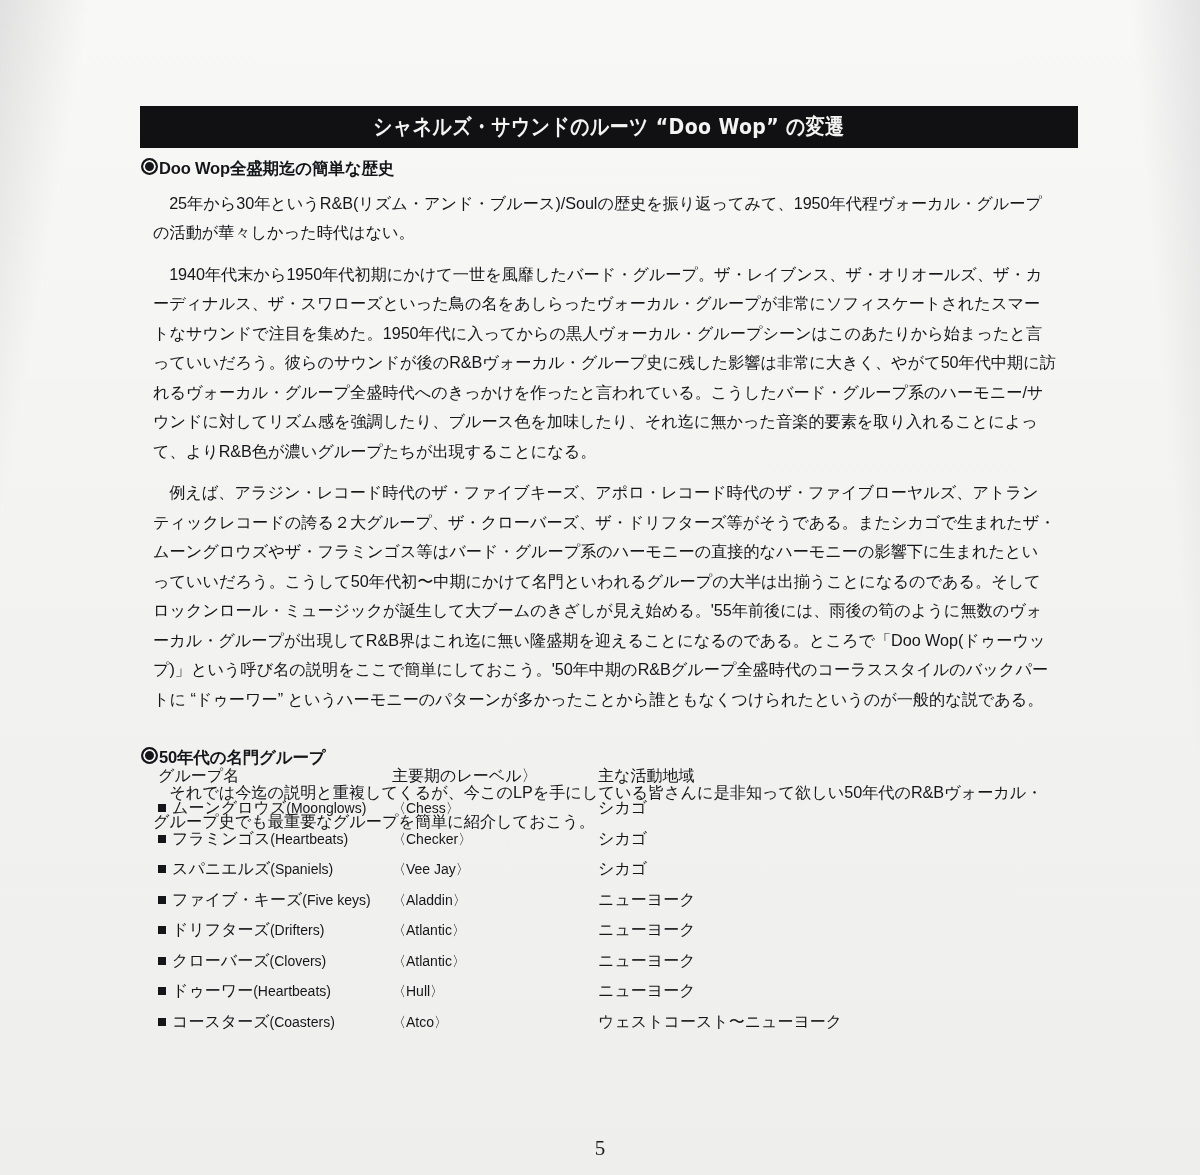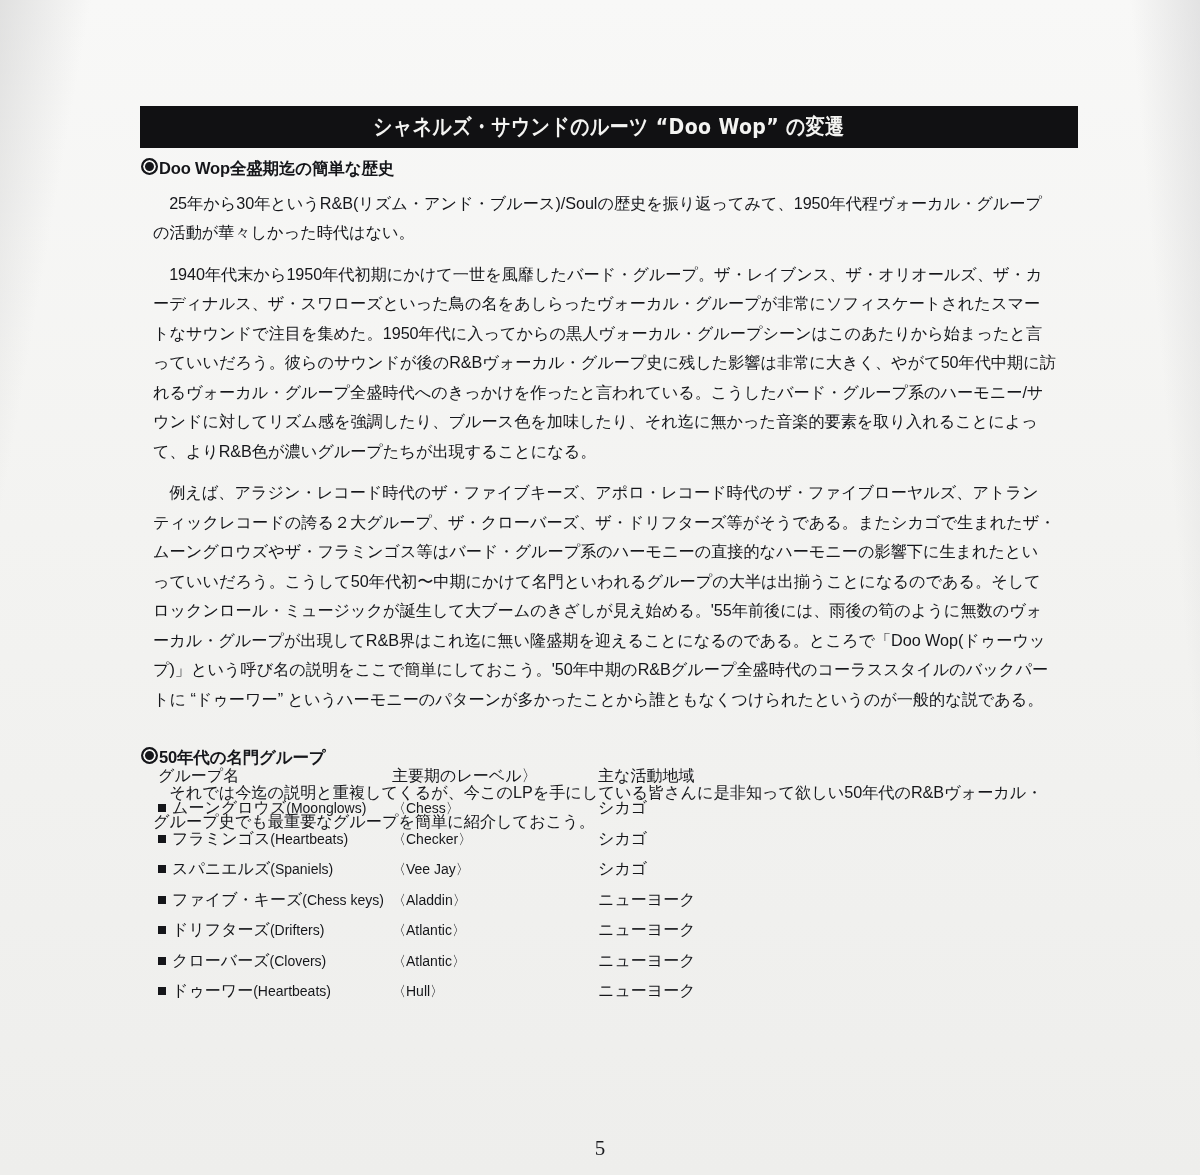--- a/index.html
+++ b/index.html
@@ -197,21 +197,21 @@
       <span class="c-area">シカゴ</span>
     </div>
 
     <div class="trow">
       <span class="c-name"><span class="sq"></span><span>スパニエルズ</span><span class="en">(Spaniels)</span></span>
       <span class="c-label en">〈Vee Jay〉</span>
       <span class="c-area">シカゴ</span>
     </div>
 
     <div class="trow">
-      <span class="c-name"><span class="sq"></span><span>ファイブ・キーズ</span><span class="en">(Chess keys)</span></span>
+      <span class="c-name"><span class="sq"></span><span>ファイブ・キーズ</span><span class="en">(Five keys)</span></span>
       <span class="c-label en">〈Aladdin〉</span>
       <span class="c-area">ニューヨーク</span>
     </div>
 
     <div class="trow">
       <span class="c-name"><span class="sq"></span><span>ドリフターズ</span><span class="en">(Drifters)</span></span>
       <span class="c-label en">〈Atlantic〉</span>
       <span class="c-area">ニューヨーク</span>
     </div>
 
@@ -221,18 +221,23 @@
       <span class="c-area">ニューヨーク</span>
     </div>
 
     <div class="trow">
       <span class="c-name"><span class="sq"></span><span>ドゥーワー</span><span class="en">(Heartbeats)</span></span>
       <span class="c-label en">〈Hull〉</span>
       <span class="c-area">ニューヨーク</span>
     </div>
 
 
+    <div class="trow">
+      <span class="c-name"><span class="sq"></span><span>コースターズ</span><span class="en">(Coasters)</span></span>
+      <span class="c-label en">〈Atco〉</span>
+      <span class="c-area">ウェストコースト〜ニューヨーク</span>
+    </div>
 
   </div>
 
   <div class="folio">5</div>
 
 </div>
 
 </body></html>

